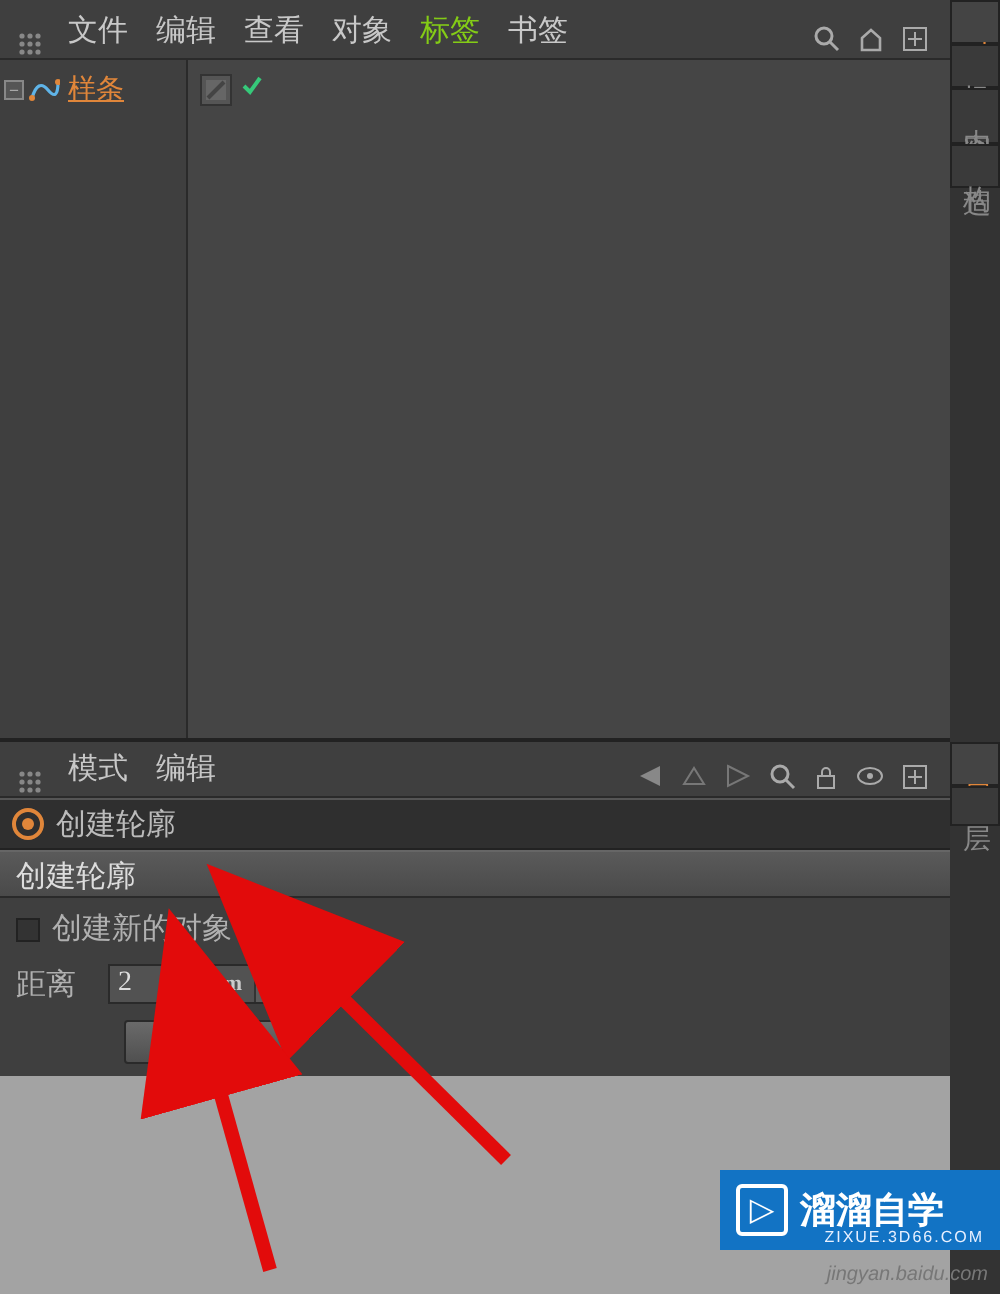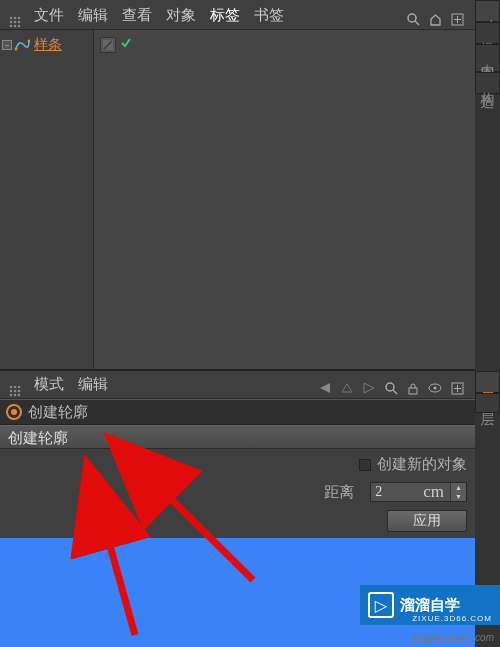--- a/index.html
+++ b/index.html
@@ -57,21 +57,21 @@
     display: inline-block;
     margin-right: 4px;
   }
   .grip-icon svg { display:block; }
   .menu-item {
     padding: 4px 6px;
     color: #c8c8c8;
     cursor: pointer;
     font-size: 15px;
   }
-  .menu-item.active { color: #ffffff; }
+  .menu-item.active { color: #84cc16; }
   .menubar .spacer { flex: 1; }
   .icon-btn {
     width: 20px; height: 20px;
     display: inline-flex;
     align-items: center; justify-content: center;
     color: #aaa;
     cursor: pointer;
     font-size: 13px;
   }
 
@@ -133,21 +133,21 @@
     border:1px solid #333;
     display:inline-flex;
     align-items:center; justify-content:center;
   }
 
   
   .attr-panel {
     height: 276px;
     display:flex;
     flex-direction:column;
-    background:#3b82f6;
+    background:#a3a3a3;
   }
   .attr-header {
     height: 26px;
     display:flex;
     align-items:center;
     background:#2f2f2f;
     border-top:1px solid #555;
     border-bottom:1px solid #222;
     padding: 0 6px;
     gap: 6px;
@@ -175,21 +175,21 @@
     padding:3px 8px;
     font-size:15px;
   }
   .section-body {
     padding:6px 8px;
     display:flex;
     flex-direction:column;
     gap:8px;
     background:#3f3f3f;
   }
-  .row { display:flex; align-items:center; gap:6px;justify-content:flex-end; }
+  .row { display:flex; align-items:center; gap:6px; }
   .chk {
     width:12px; height:12px;
     background:#333;
     border:1px solid #222;
     display:inline-block;
   }
   .label { color:#b0b0b0; font-size:15px; }
   .num-input {
     height:20px;
     display:flex;
@@ -199,21 +199,21 @@
   }
   .num-value {
     width:52px;
     padding:0 4px;
     background:transparent;
     border:none;
     color:#ddd;
     font-size:14px;
     outline:none;
   }
-  .num-unit { color:#ccc; padding-right:6px; font-size:17px; }
+  .num-unit { color:#ccc; padding-right:6px; font-size:11px;font-weight:bold; }
   .spinner {
     width:16px;
     display:flex; flex-direction:column;
     background:#5c5c5c;
     border-left:1px solid #333;
   }
   .spin-btn {
     height:9px;
     display:flex; align-items:center; justify-content:center;
     color:#ccc; font-size:7px;
@@ -253,21 +253,21 @@
     padding:0 8px;
     color:#fff;
   }
   .wm-logo {
     width:26px; height:26px;
     border:2px solid #fff;
     border-radius:3px;
     display:flex; align-items:center; justify-content:center;
     font-size:16px;
   }
-  .wm-text1 { font-size:15px; font-weight:bold; font-family: Liberation Serif, serif; }
+  .wm-text1 { font-size:18px; font-weight:bold; font-family: Liberation Serif, serif; }
   .wm-text2 { position:absolute; right:8px; bottom:2px; font-size:8px; letter-spacing:1px; color:#e8f0ff; font-family:sans-serif;margin-top:31px; }
 
   .credit {
     position:absolute;
     right:6px; bottom:4px;
     font-size:10px;
     color:#777;
     font-style:italic;
     font-family:Liberation Sans, sans-serif;
   }

